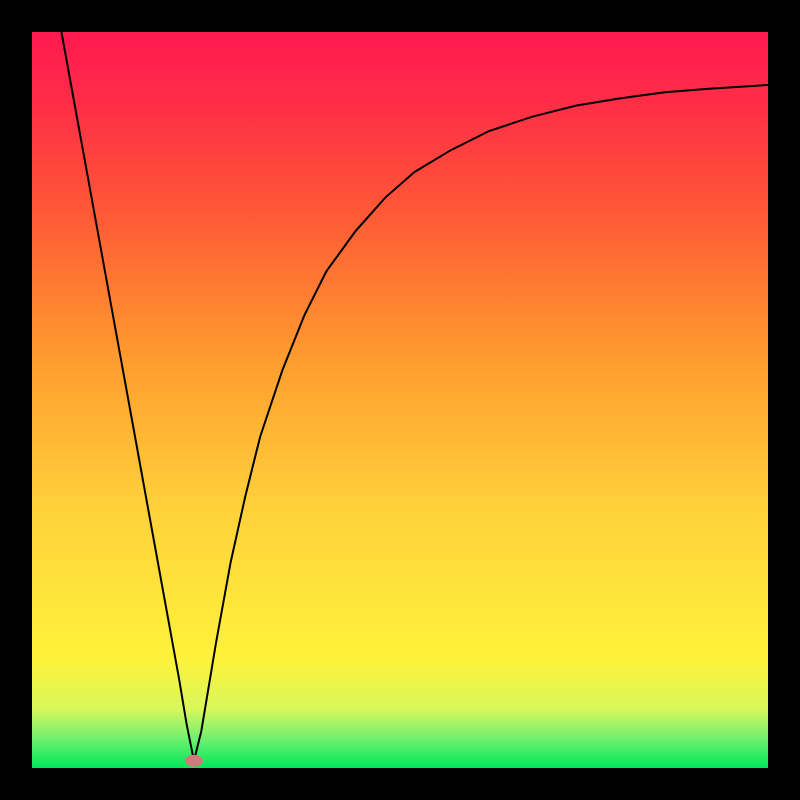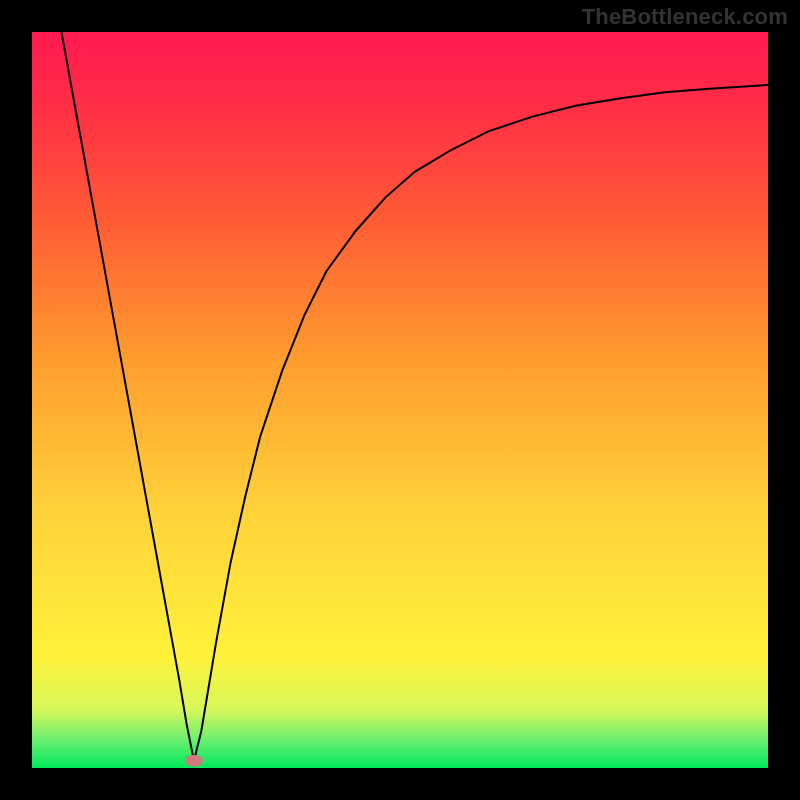--- a/index.html
+++ b/index.html
@@ -34,21 +34,20 @@
     width: 736px;
     height: 736px;
     z-index: 1;
   }
   .plot svg { display: block; }
 </style>
 </head>
 <body>
 
 <div class="frame">
-  <div class="site-label">TheBottleneck.com</div>
   <div class="plot">
     <svg id="chart-svg" width="736" height="736" viewBox="0 0 736 736">
         <defs>
           <linearGradient id="bg-grad" x1="0" y1="1" x2="0" y2="0">
             <stop offset="0%" stop-color="#00e85b"></stop>
             <stop offset="4%" stop-color="#70f070"></stop>
             <stop offset="8%" stop-color="#d8f75a"></stop>
             <stop offset="15%" stop-color="#fff23a"></stop>
             <stop offset="35%" stop-color="#ffd23a"></stop>
             <stop offset="55.00000000000001%" stop-color="#ff9e2e"></stop>

